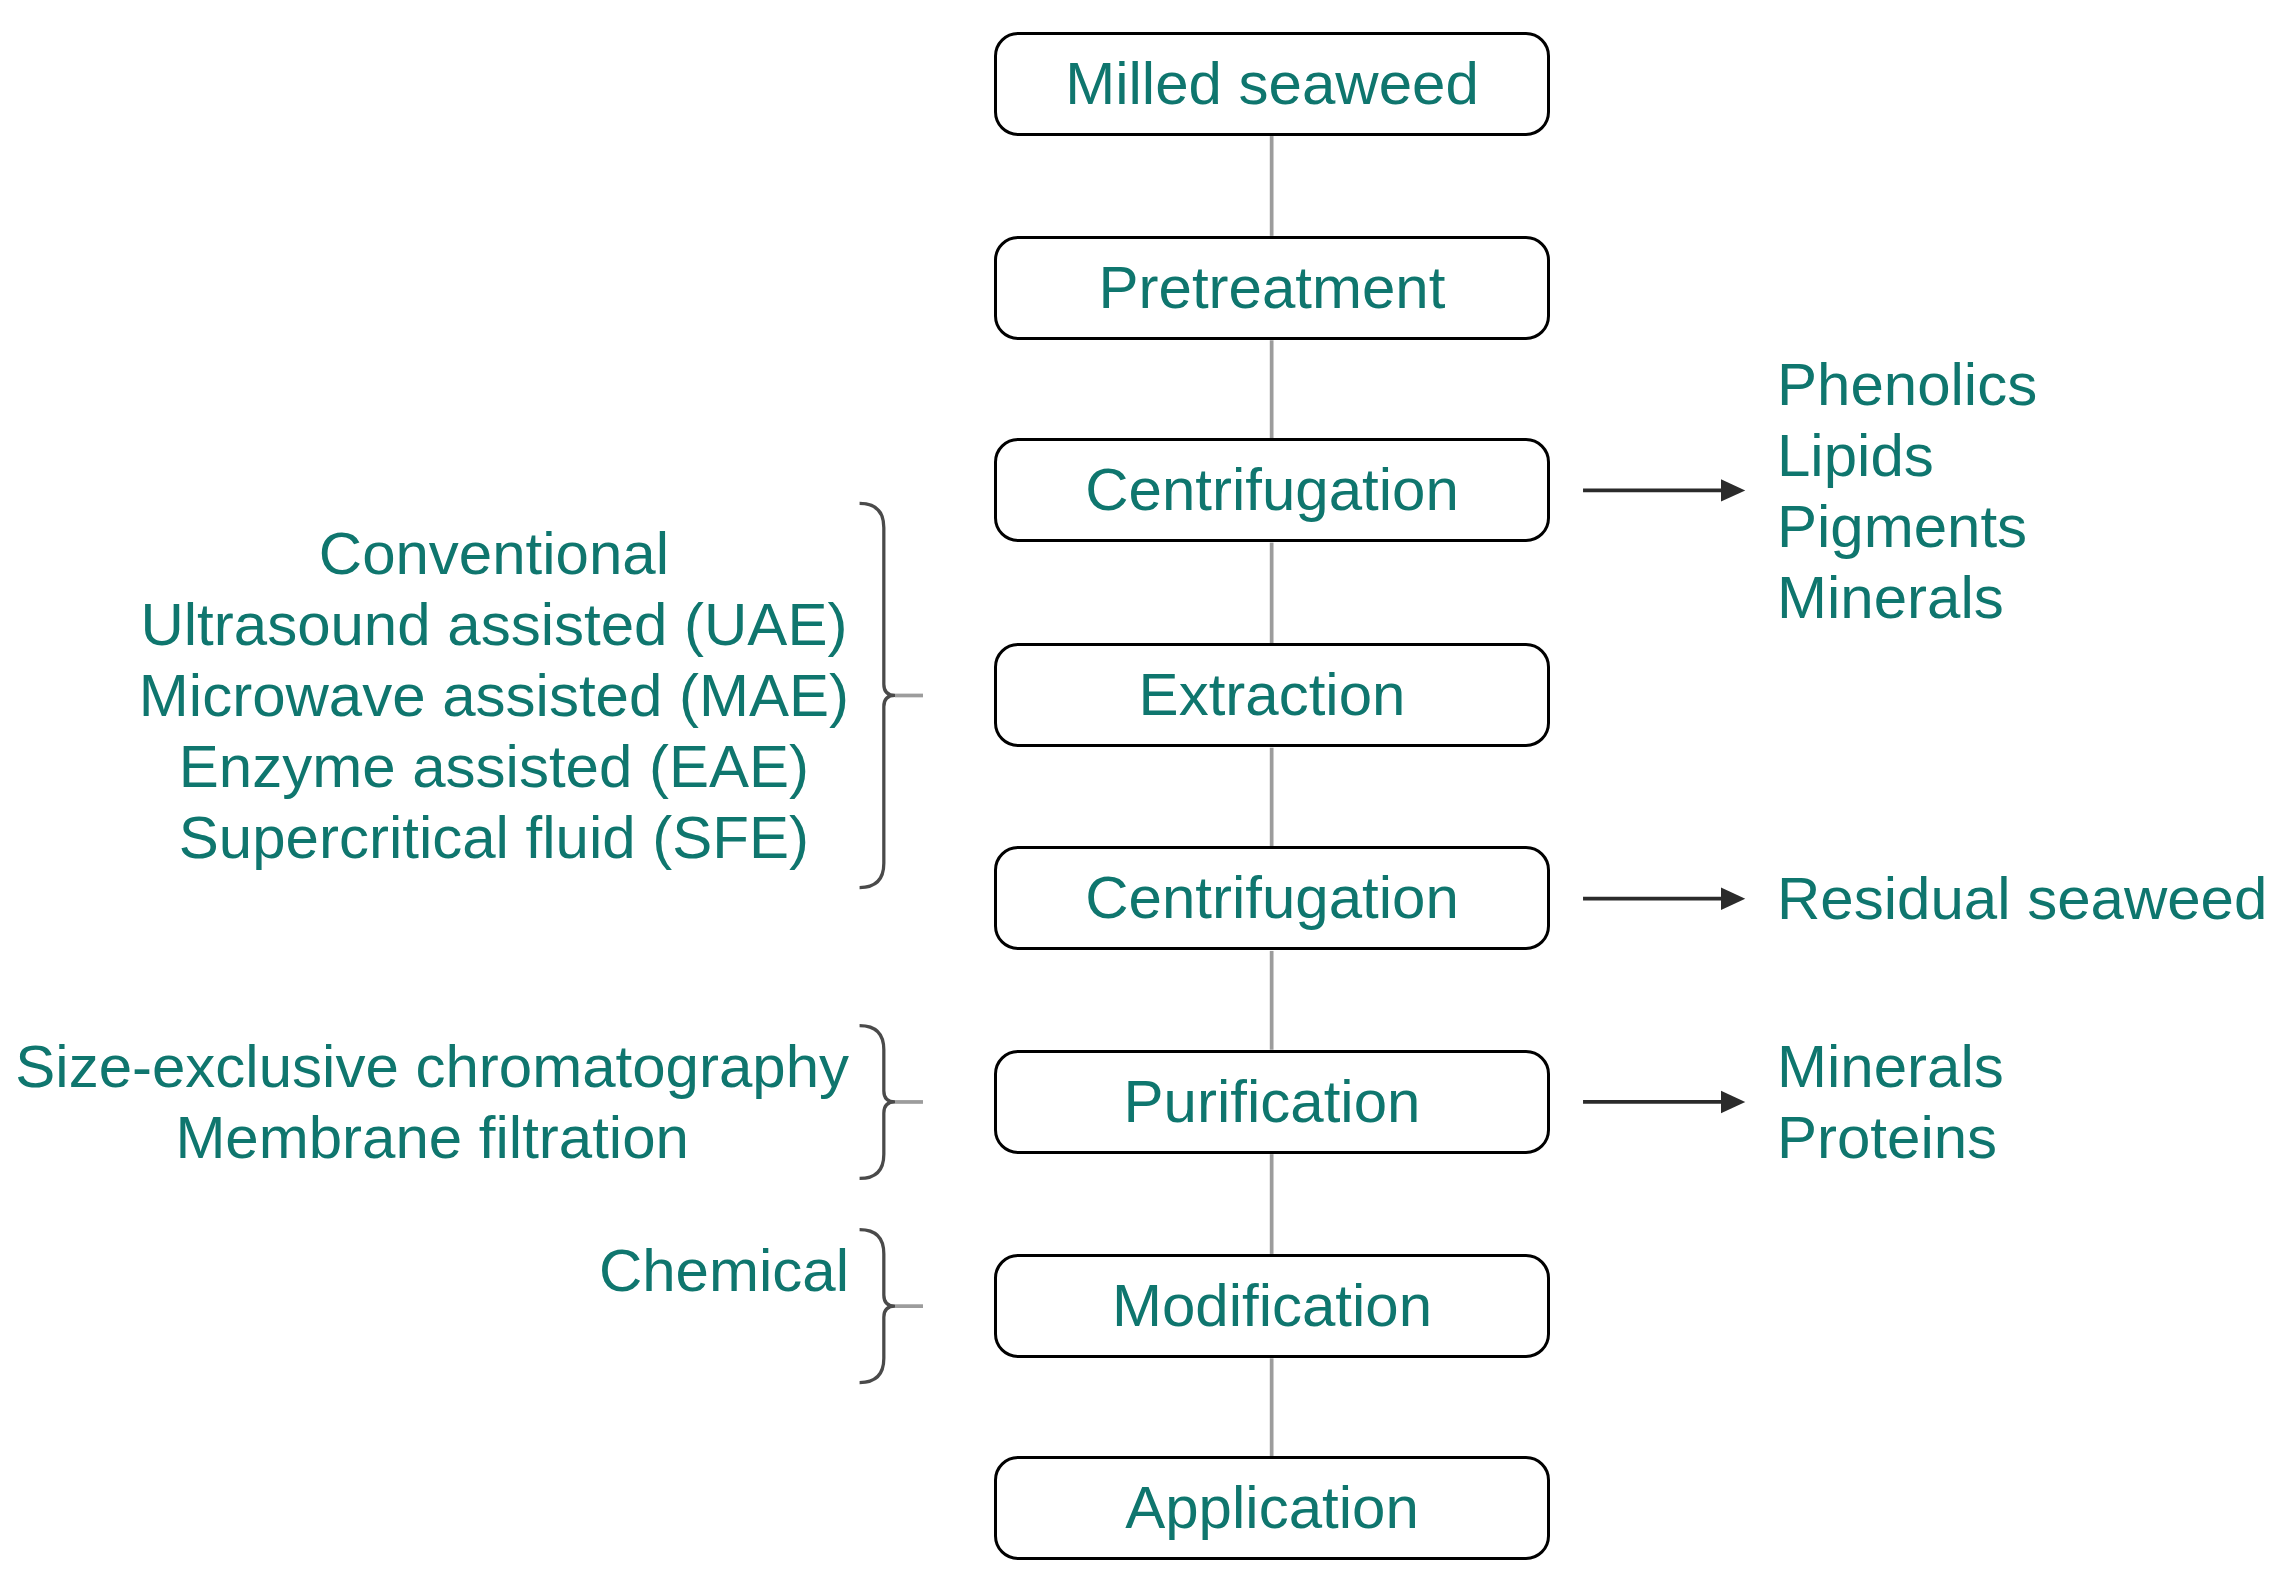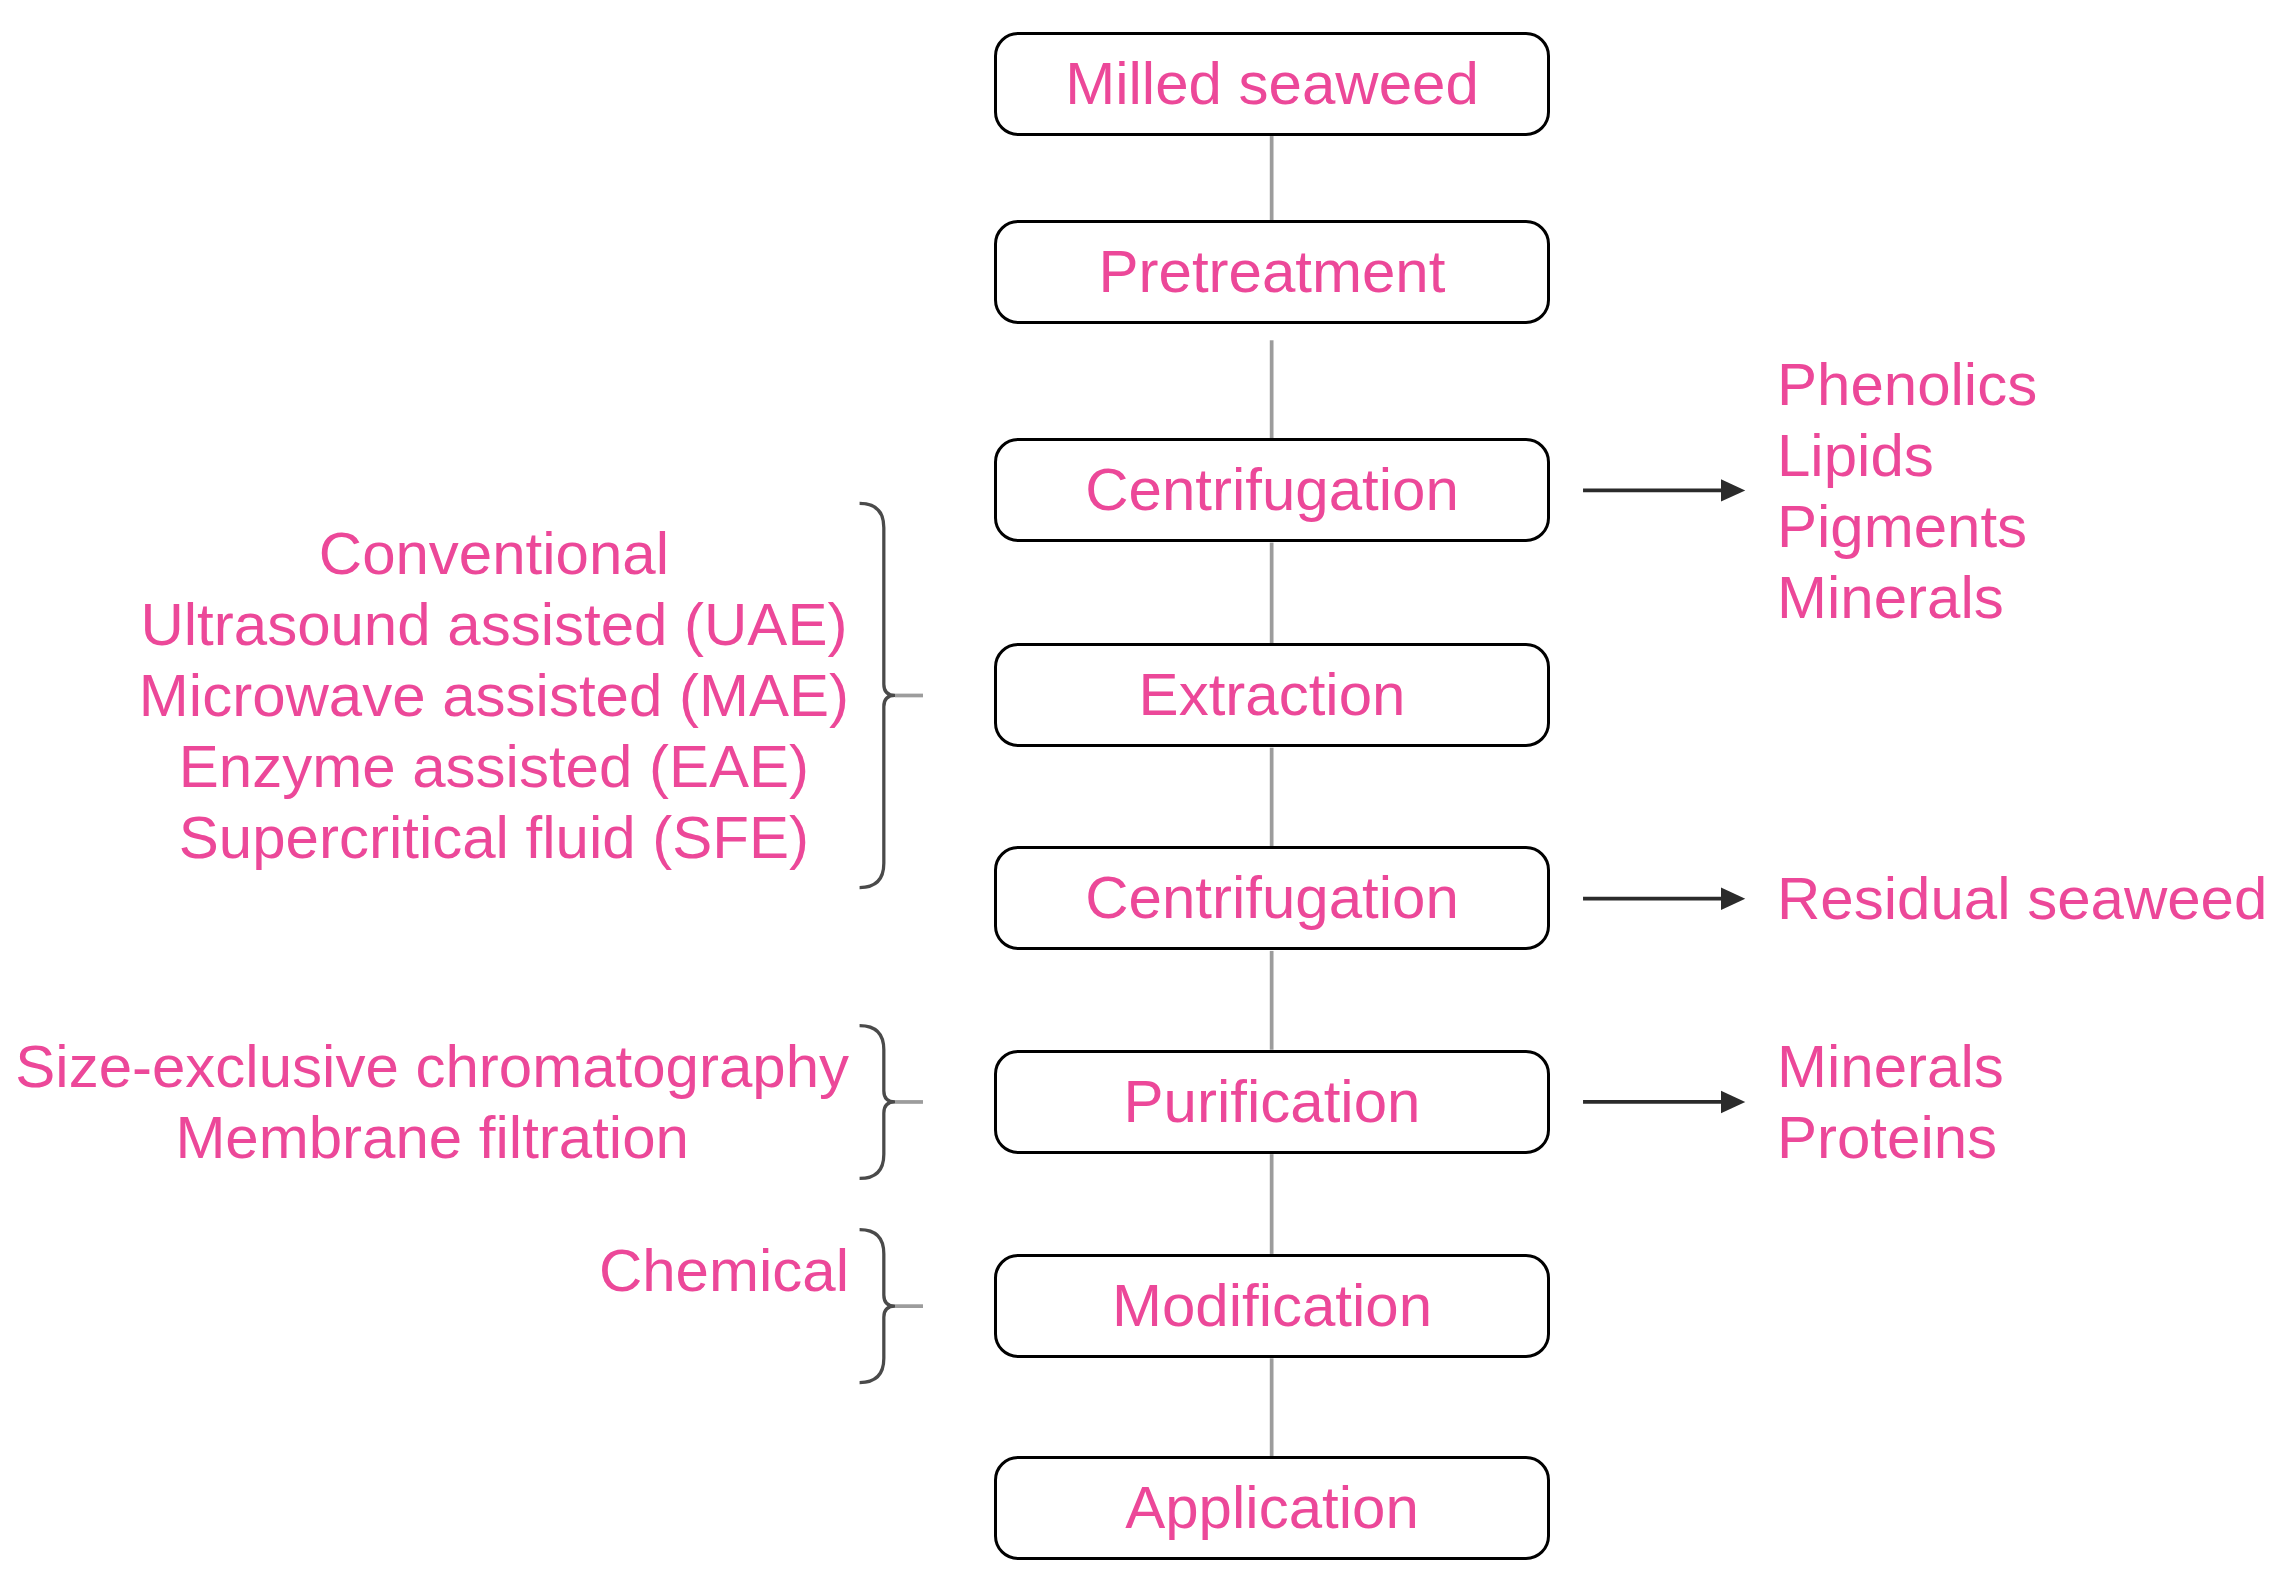--- a/index.html
+++ b/index.html
@@ -1,18 +1,18 @@
 <!DOCTYPE html>
 <html style="font-size:15px"><head>
 <meta charset="utf-8">
 <style>
   html, body { margin:0; padding:0; background:#ffffff; }
   .canvas {
     position:relative; width:2286px; height:1597px; background:#ffffff;
-    font-family:"Liberation Sans", sans-serif; color:#ec4899; overflow:hidden;
+    font-family:"Liberation Sans", sans-serif; color:#0f766e; overflow:hidden;
   }
   .overlay { position:absolute; left:0; top:0; width:2286px; height:1597px; }
   .step-box {
     position:absolute; left:994px; width:556px; height:104px;
     box-sizing:border-box; border:3.7px solid #000000; border-radius:24px;
     background:#ffffff; display:flex; align-items:center; justify-content:center;
   }
   .step-label { font-size:60px; line-height:60px; white-space:nowrap; }
   .side-block { position:absolute; font-size:60px; }
   .side-line { height:71px; line-height:71px; white-space:nowrap; }
@@ -61,21 +61,21 @@
 
     <g>
       <path d="M 922 1319 Q 948 1319 948 1345 L 948 1389 Q 948 1401 960 1401 Q 948 1401 948 1413 L 948 1457 Q 948 1483 922 1483" fill="none" stroke-width="3.5" stroke="#4a4a4a"></path>
       <line x1="960" y1="1401" x2="990" y2="1401" stroke-width="4" stroke="#9c9c9c"></line>
     </g>
   </svg>
 
   <div class="step-box" style="top:32px">
       <span class="step-label">Milled seaweed</span>
     </div>
-  <div class="step-box" style="top:220px">
+  <div class="step-box" style="top:236px">
       <span class="step-label">Pretreatment</span>
     </div>
   <div class="step-box" style="top:438px">
       <span class="step-label">Centrifugation</span>
     </div>
   <div class="step-box" style="top:643px">
       <span class="step-label">Extraction</span>
     </div>
   <div class="step-box" style="top:846px">
       <span class="step-label">Centrifugation</span>

